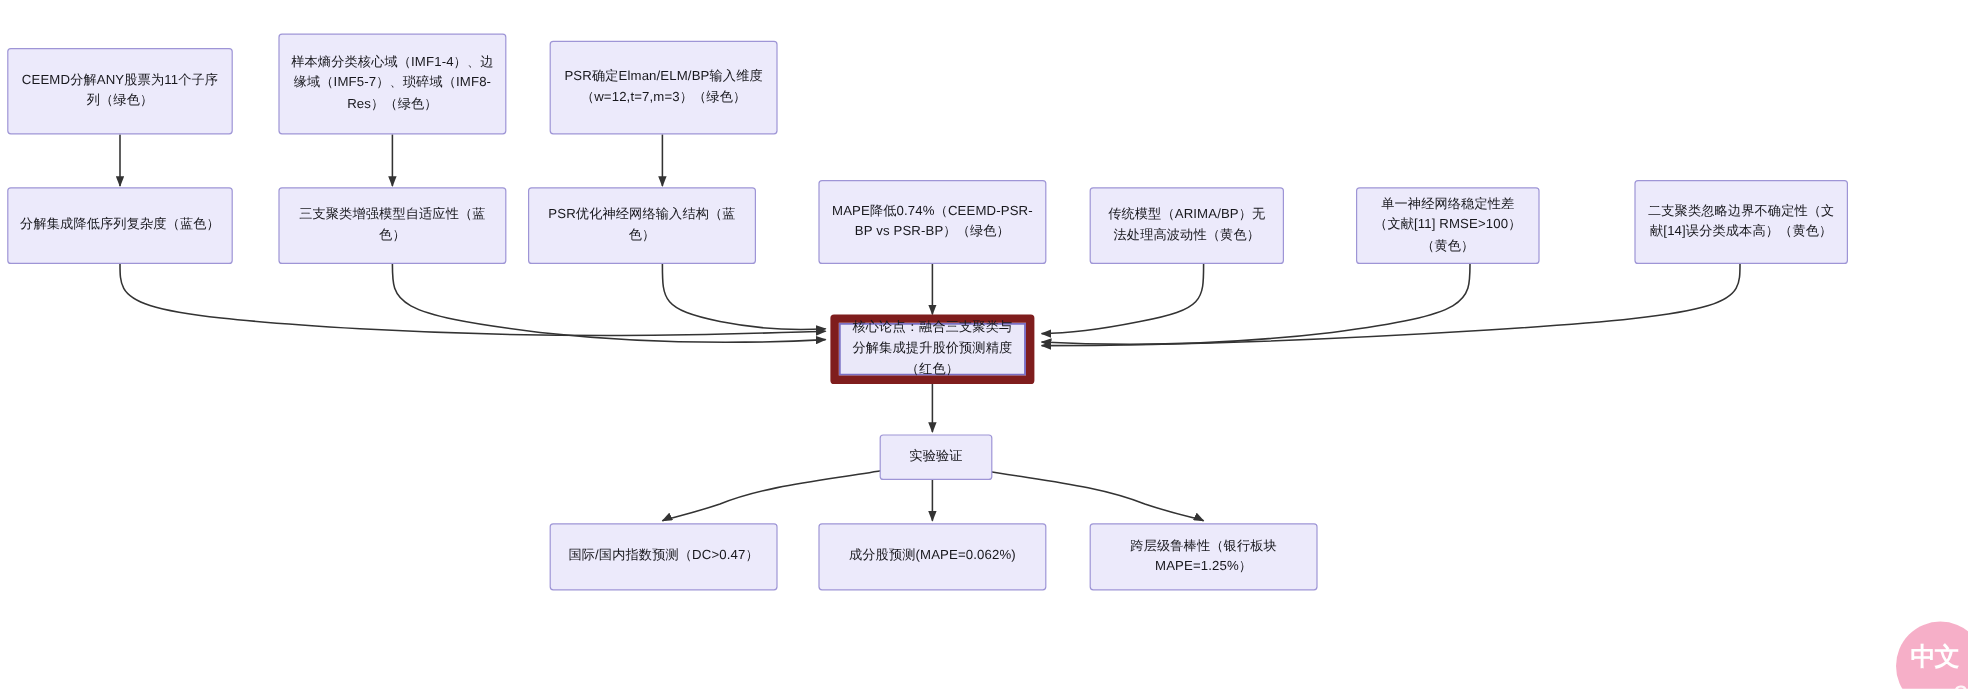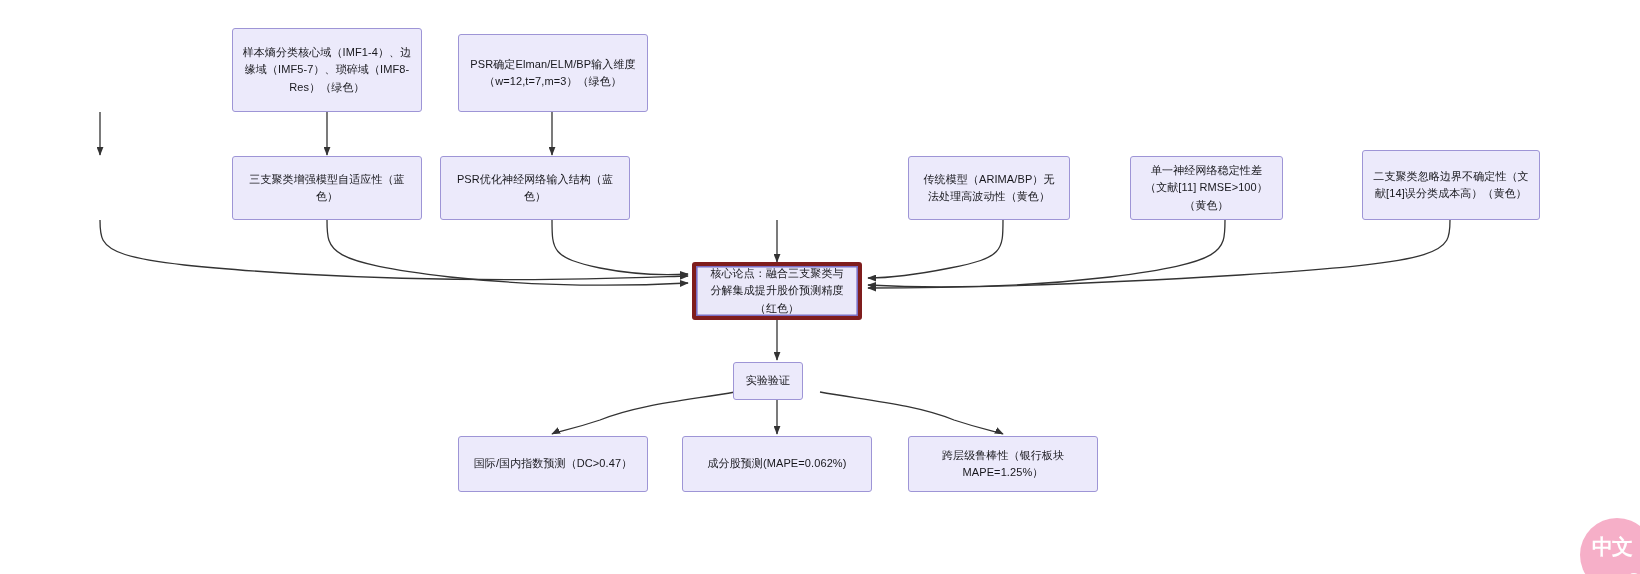--- a/index.html
+++ b/index.html
@@ -39,21 +39,21 @@
     text-align: center;
     color: #17171c;
     font-size: 11px;
     line-height: 1.55;
     padding: 4px 9px;
     letter-spacing: 0.1px;
   }
   .node span { display: block; width: 100%; }
   .node.core {
     background: #EAE8F9;
-    border: 4px solid #7f1d1d;
+    border: 7px solid #7f1d1d;
     box-shadow: inset 0 0 0 1.6px #7b6fc4;
     padding: 5px 11px;
   }
   .watermark {
     position: absolute;
     right: -14px;
     bottom: -18px;
     width: 74px;
     height: 74px;
     border-radius: 50%;
@@ -106,56 +106,65 @@
       <path d="M1450,220 C1450,252 1450,262 1240,275 C1030,288 910,288 868,288"></path>
 
       <path d="M777,320 L777,360"></path>
 
       <path d="M735,392 C690,400 640,404 600,420 C570,430 556,432 552,434"></path>
       <path d="M777,400 L777,434"></path>
       <path d="M820,392 C864,400 914,404 954,420 C984,430 999,432 1003,434"></path>
     </g>
   </svg>
 
+  <div class="node" style="left:6px; top:40px; width:188px; height:72px;">
+    <span>CEEMD分解ANY股票为11个子序列（绿色）</span>
+  </div>
 
   <div class="node" style="left:232px; top:28px; width:190px; height:84px;">
     <span>样本熵分类核心域（IMF1-4）、边缘域（IMF5-7）、琐碎域（IMF8-Res）（绿色）</span>
   </div>
 
   <div class="node" style="left:458px; top:34px; width:190px; height:78px;">
     <span>PSR确定Elman/ELM/BP输入维度（w=12,t=7,m=3）（绿色）</span>
   </div>
 
+  <div class="node" style="left:6px; top:156px; width:188px; height:64px;">
+    <span>分解集成降低序列复杂度（蓝色）</span>
+  </div>
 
   <div class="node" style="left:232px; top:156px; width:190px; height:64px;">
     <span>三支聚类增强模型自适应性（蓝色）</span>
   </div>
 
   <div class="node" style="left:440px; top:156px; width:190px; height:64px;">
     <span>PSR优化神经网络输入结构（蓝色）</span>
   </div>
 
+  <div class="node" style="left:682px; top:150px; width:190px; height:70px;">
+    <span>MAPE降低0.74%（CEEMD-PSR-BP vs PSR-BP）（绿色）</span>
+  </div>
 
   <div class="node" style="left:908px; top:156px; width:162px; height:64px;">
     <span>传统模型（ARIMA/BP）无法处理高波动性（黄色）</span>
   </div>
 
   <div class="node" style="left:1130px; top:156px; width:153px; height:64px;">
     <span>单一神经网络稳定性差（文献[11] RMSE&gt;100）（黄色）</span>
   </div>
 
   <div class="node" style="left:1362px; top:150px; width:178px; height:70px;">
     <span>二支聚类忽略边界不确定性（文献[14]误分类成本高）（黄色）</span>
   </div>
 
   <div class="node core" style="left:692px; top:262px; width:170px; height:58px;">
     <span>核心论点：融合三支聚类与分解集成提升股价预测精度（红色）</span>
   </div>
 
-  <div class="node" style="left:733px; top:362px; width:70px; height:38px;">
+  <div class="node" style="left:733px; top:362px; width:94px; height:38px;">
     <span>实验验证</span>
   </div>
 
   <div class="node" style="left:458px; top:436px; width:190px; height:56px;text-align:center;">
     <span>国际/国内指数预测（DC&gt;0.47）</span>
   </div>
 
   <div class="node" style="left:682px; top:436px; width:190px; height:56px;">
     <span>成分股预测(MAPE=0.062%)</span>
   </div>

